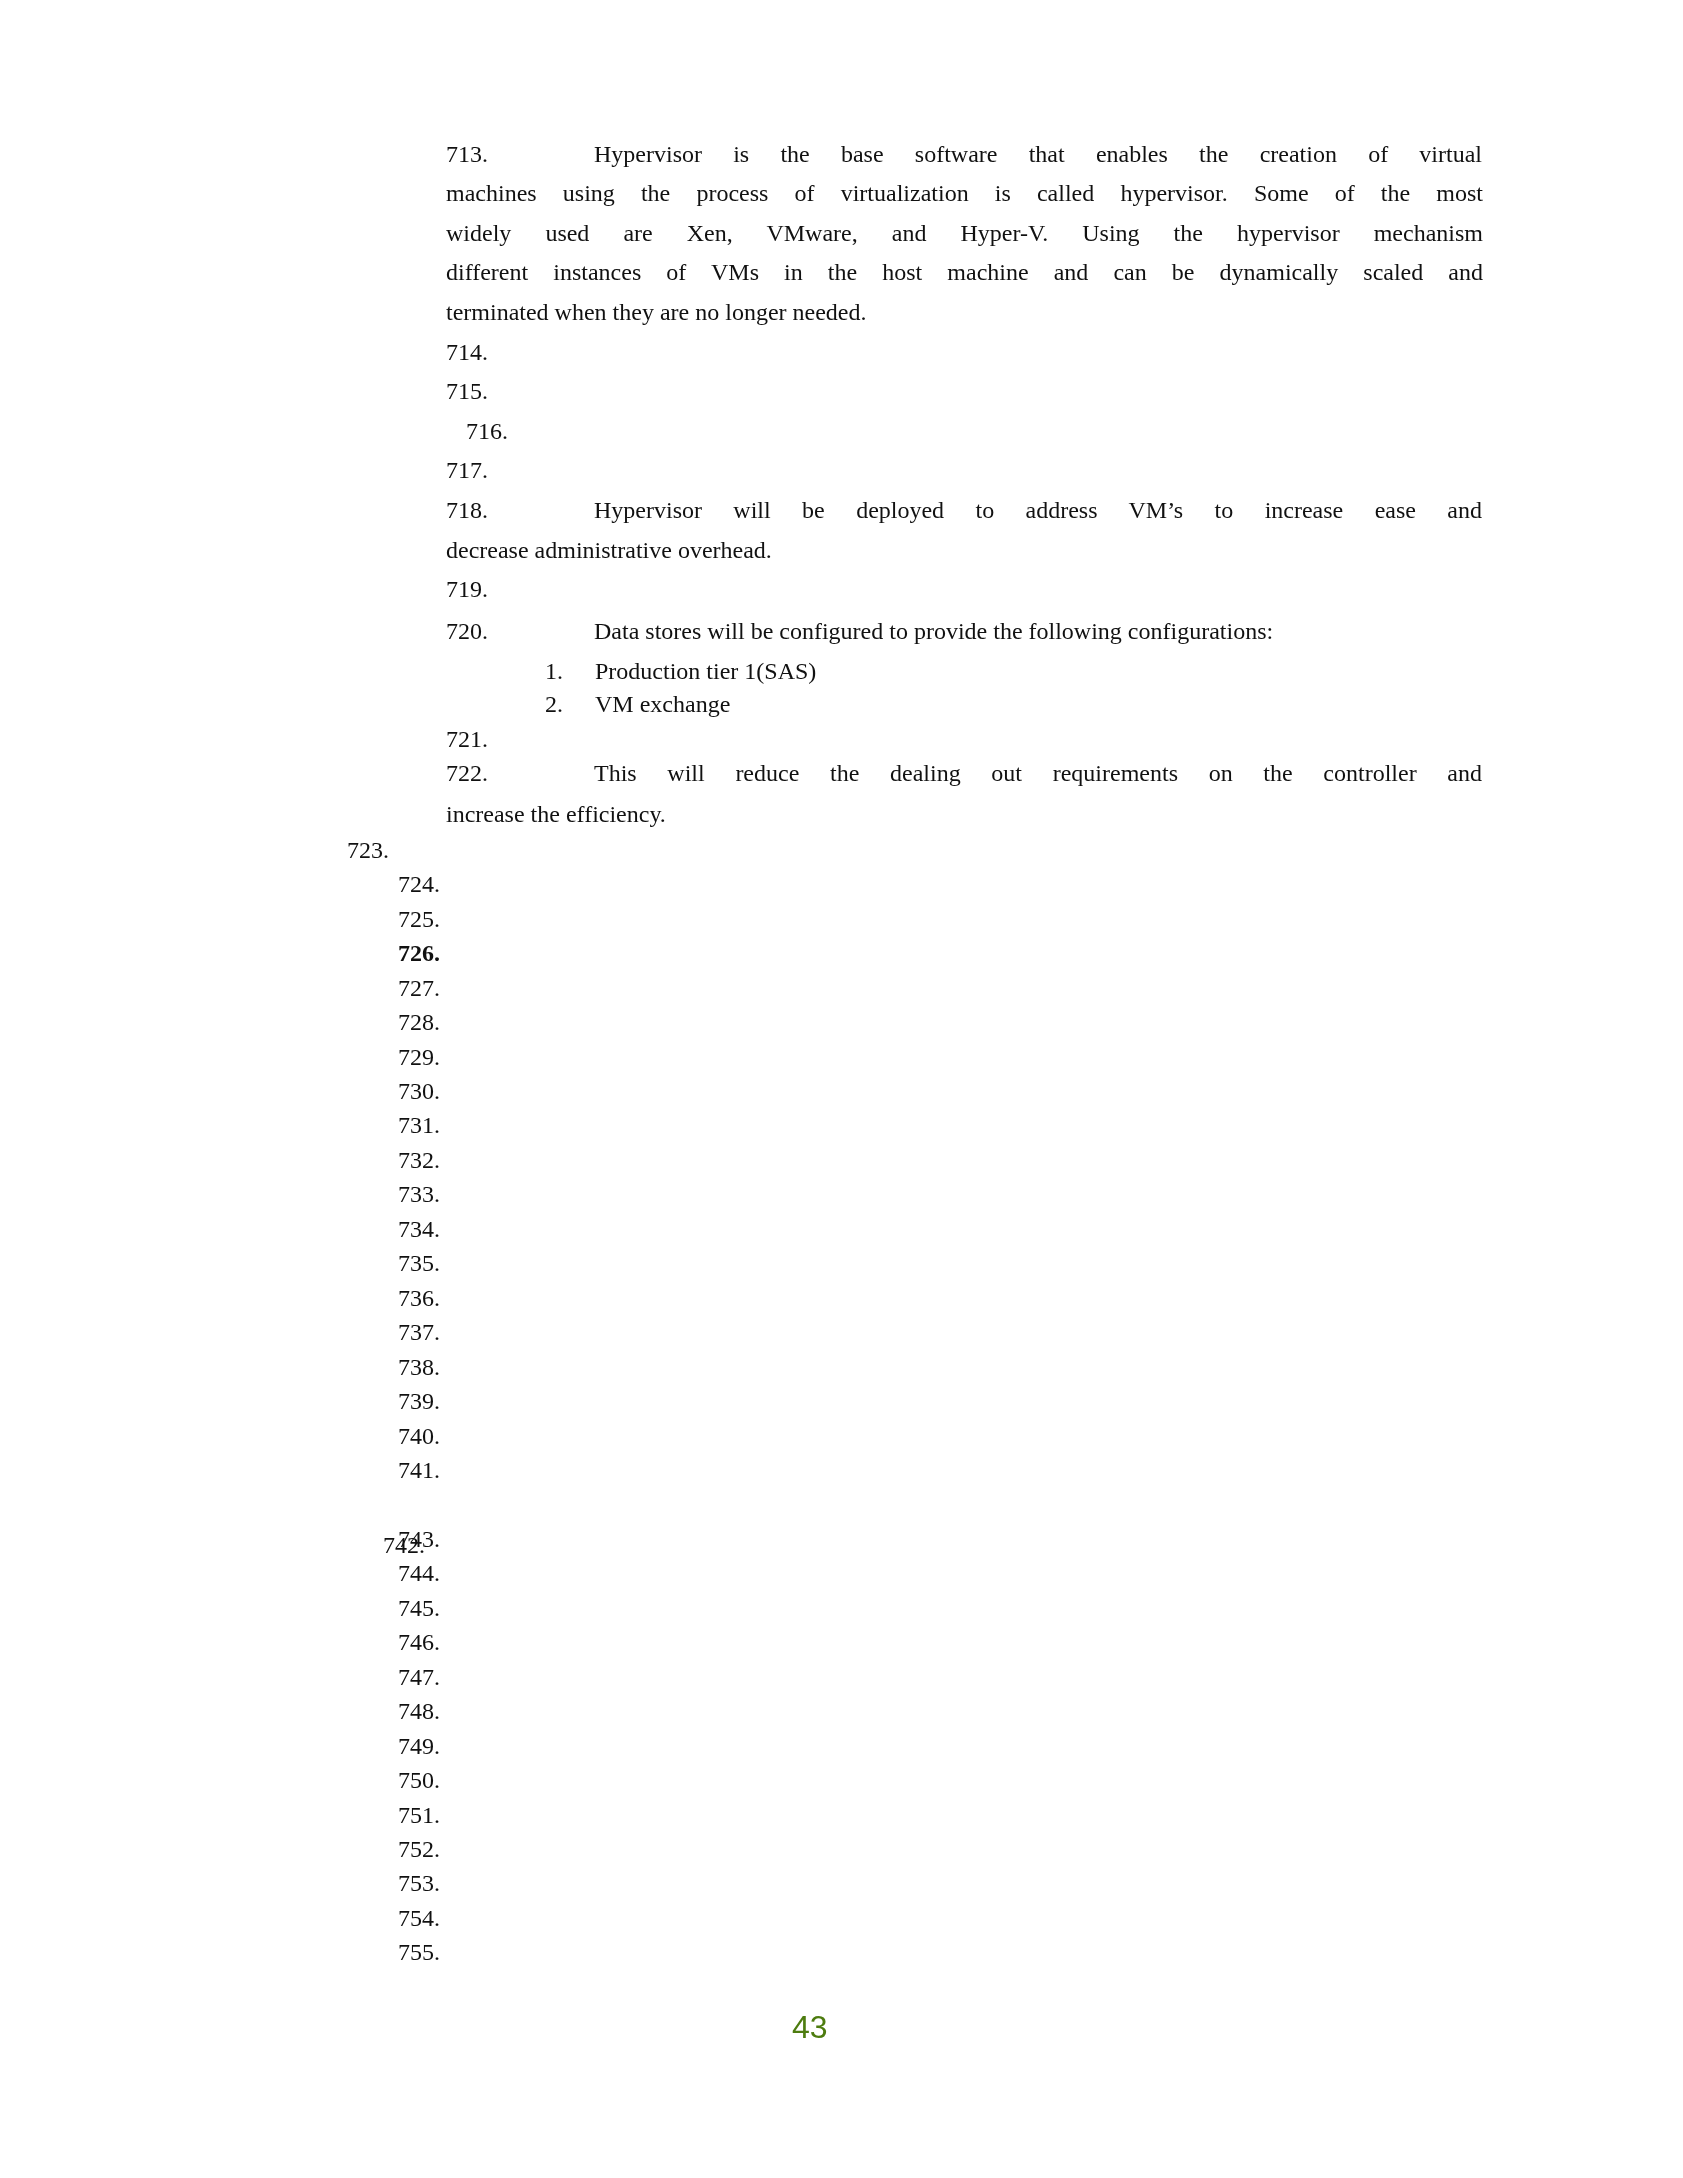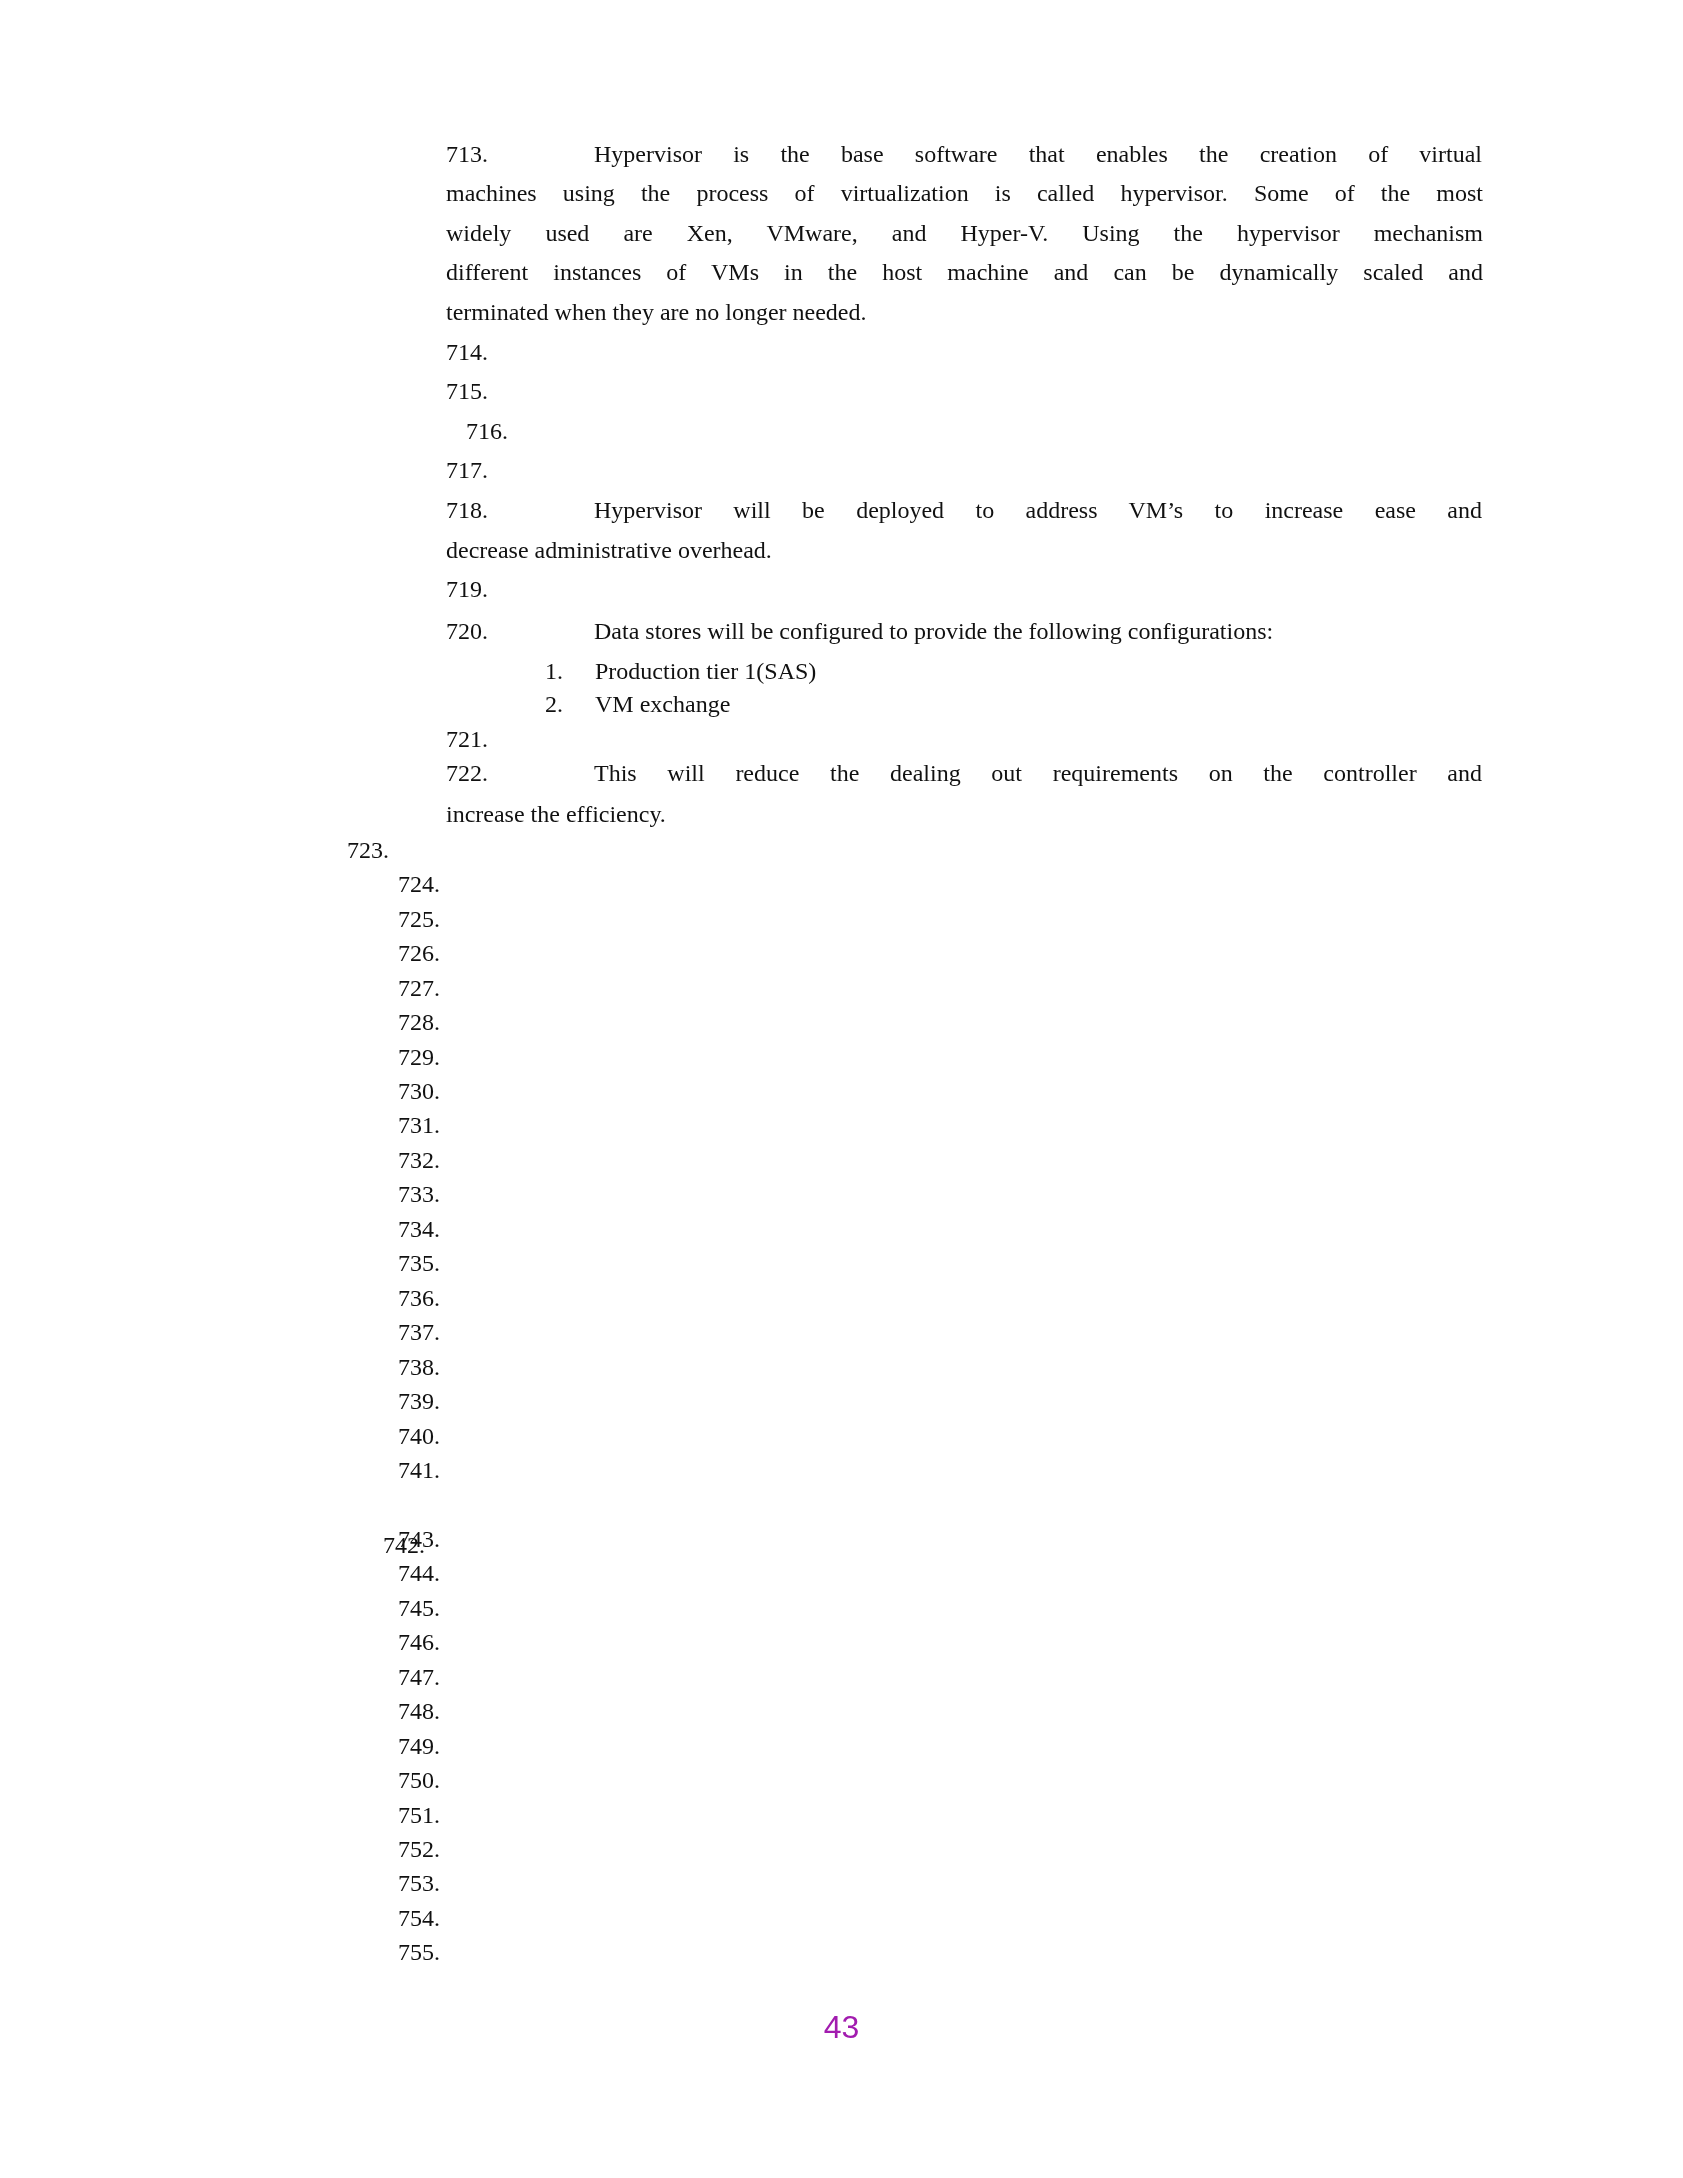--- a/index.html
+++ b/index.html
@@ -18,22 +18,22 @@
     white-space: normal;
     text-align: justify;
     text-align-last: justify;
     overflow: hidden;
   }
   .pagenum {
     position: absolute;
     font-family: "Liberation Sans", "DejaVu Sans", sans-serif;
     font-size: 32px;
     line-height: 40px;
-    color: #a21caf;
-    left: 792px; width: 99px; text-align: center;
+    color: #4d7c0f;
+    left: 792px; width: 99px; 
   }
 </style>
 </head>
 <body>
 
 <div class="page">
 
   <div class="ln" style="left:446px; top:134px;">713.</div>
   <div class="ln just" style="left:594px; top:134px; width:888px;">Hypervisor is the base software that enables the creation of virtual</div>
   <div class="ln just" style="left:446px; top:173px; width:1037px;">machines using the process of virtualization is called hypervisor. Some of the most</div>
@@ -64,21 +64,21 @@
 
   <div class="ln" style="left:446px; top:753px;">722.</div>
   <div class="ln just" style="left:594px; top:753px; width:888px;">This will reduce the dealing out requirements on the controller and</div>
   <div class="ln" style="left:446px; top:794px;">increase the efficiency.</div>
 
   <div class="ln" style="left:347px; top:830px;">723.</div>
 
   <div id="trailing">
       <div class="ln" style="left: 398px; top: 864px;">724.</div>
       <div class="ln" style="left: 398px; top: 899px;">725.</div>
-      <div class="ln" style="left: 398px; top: 933px;">726.</div>
+      <div class="ln" style="left: 398px; top: 933px; font-weight: bold;">726.</div>
       <div class="ln" style="left: 398px; top: 968px;">727.</div>
       <div class="ln" style="left: 398px; top: 1002px; text-align: center;">728.</div>
       <div class="ln" style="left: 398px; top: 1037px;">729.</div>
       <div class="ln" style="left: 398px; top: 1071px;">730.</div>
       <div class="ln" style="left: 398px; top: 1105px;">731.</div>
       <div class="ln" style="left: 398px; top: 1140px;">732.</div>
       <div class="ln" style="left: 398px; top: 1174px;">733.</div>
       <div class="ln" style="left: 398px; top: 1209px;">734.</div>
       <div class="ln" style="left: 398px; top: 1243px;">735.</div>
       <div class="ln" style="left: 398px; top: 1278px;">736.</div>

